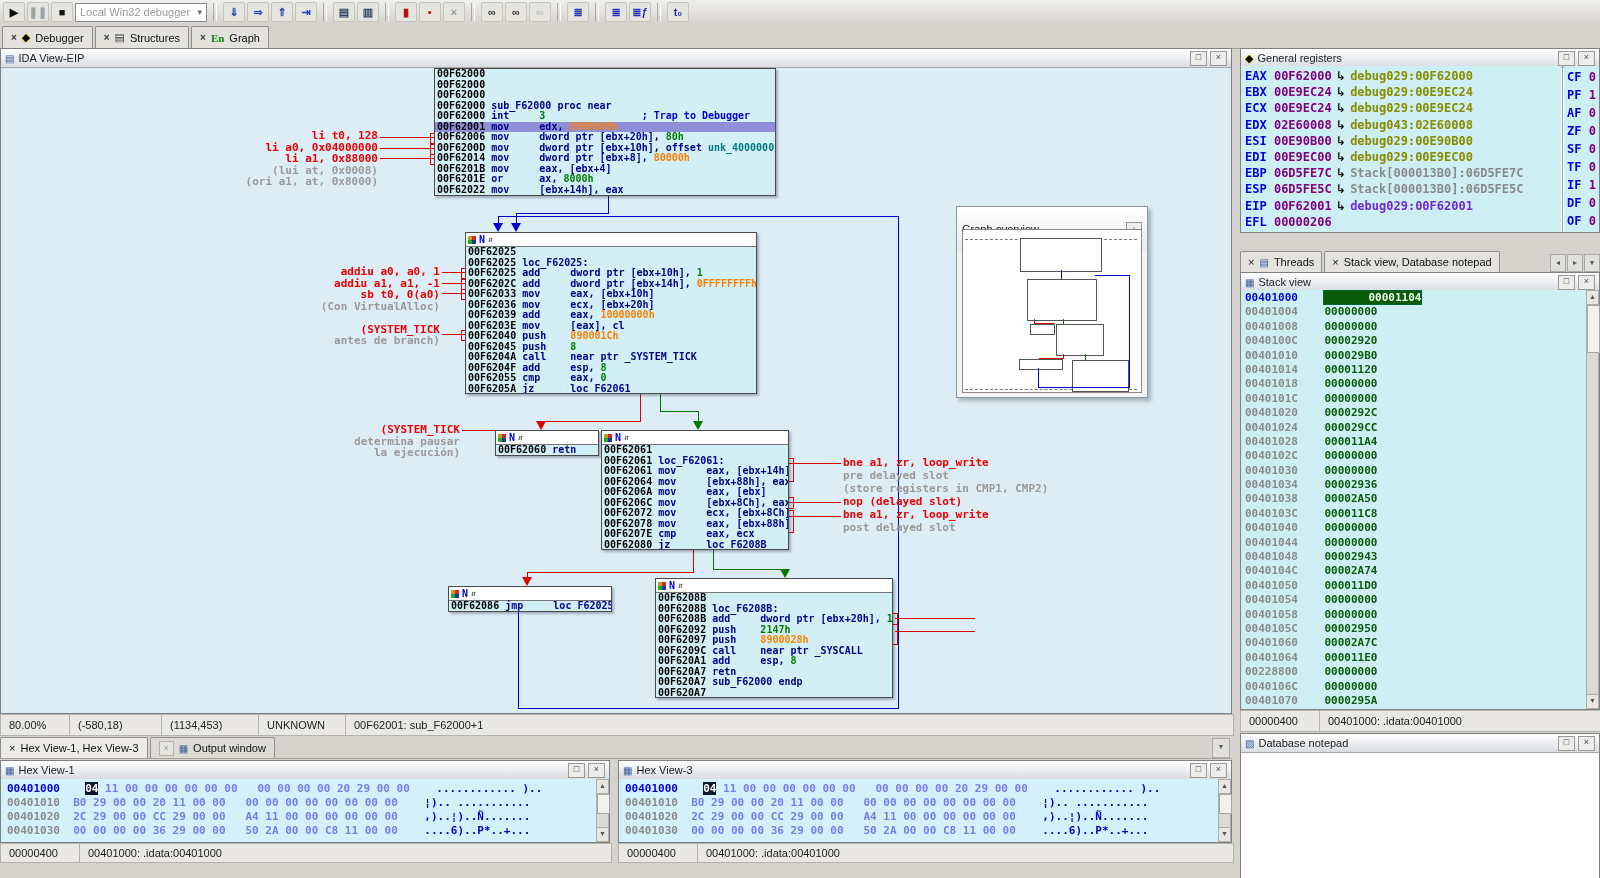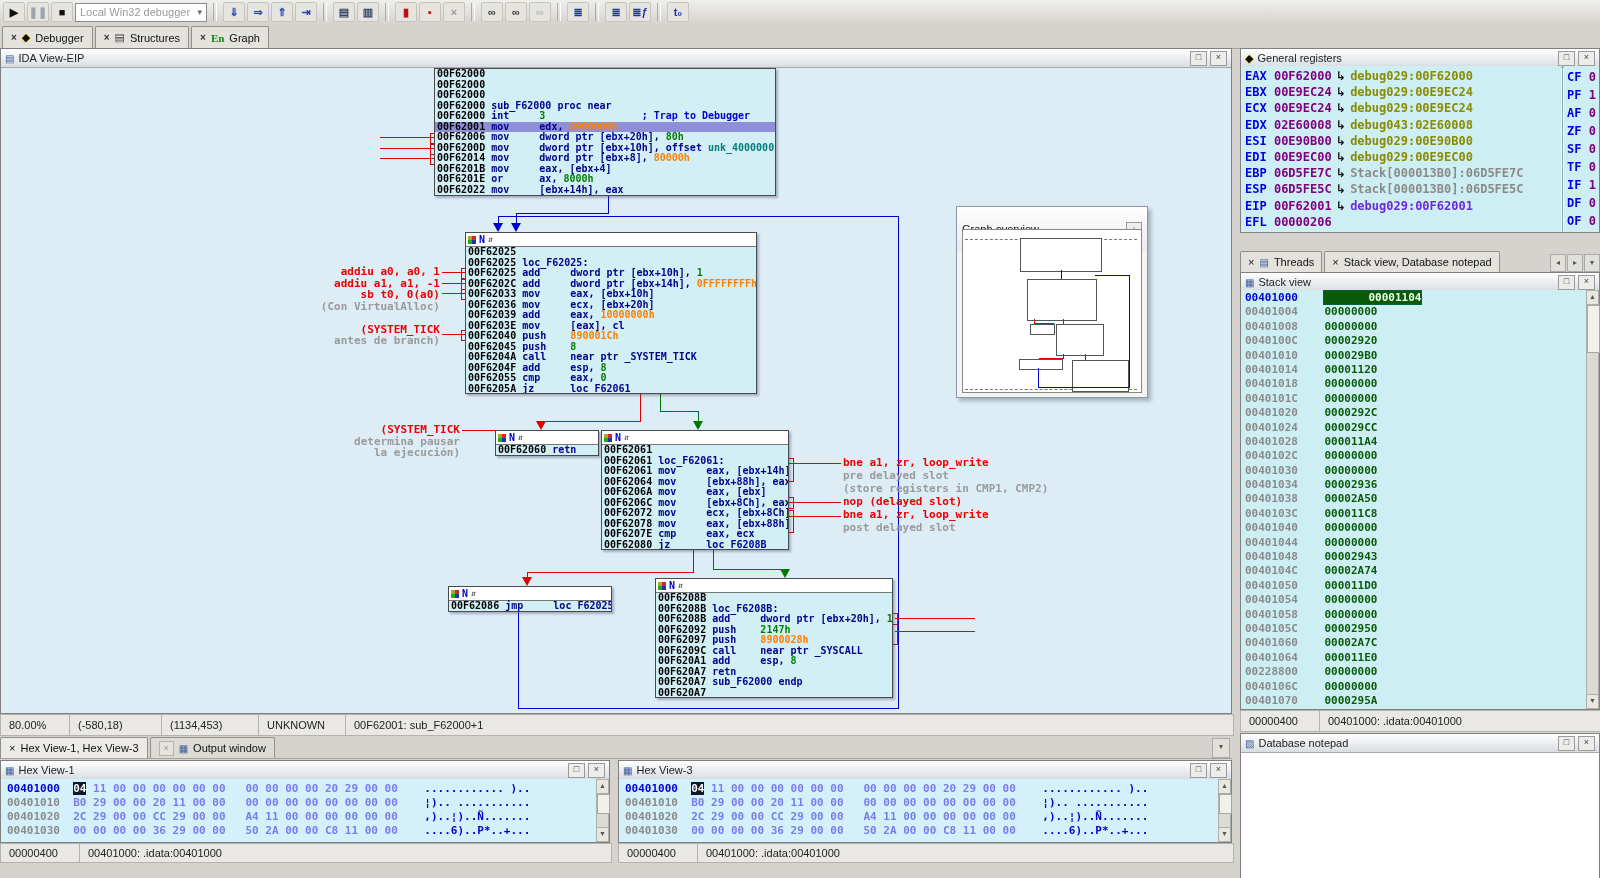--- a/index.html
+++ b/index.html
@@ -103,21 +103,21 @@
   .btab.dim{background:#dddbd6;}
   .xbox{width:13px;height:13px;border:1px solid #b5b3ae;background:#e5e3de;color:#9a9a9a;font-size:9px;line-height:12px;text-align:center;}
   .icon-out{color:#3a5a9a;font-size:10px;}
   #btab-nav{margin-left:auto;width:16px;height:18px;border:1px solid #aaa;background:#e2e0db;text-align:center;line-height:16px;font-size:8px;color:#555;margin-right:2px;}
   .hexpanel{background:#fff;}
   .hex-body{position:absolute;background:#d4f1fb;font-family:"DejaVu Sans Mono",monospace;font-size:11px;
             font-weight:bold;padding:3px 0 0 6px;box-sizing:border-box;}
   .hx-row{height:14px;line-height:14px;white-space:pre;}
   .ha{color:#8a8a8a;} .ha.first{color:#0000d0;}
   .hb{color:#7b7bf0;}
-  .hb1{background:#0f172a;color:#fff;}
+  .hb1{background:#0f172a;color:#fff;margin-left:12px;}
   .hascii{color:#0000cd;}
 </style>
 </head>
 <body>
 
 <div id="root">
 
   <div id="toolbar" class="abs">
       <div class="tbtn" style="color: rgb(17, 17, 17);">▶</div>
       <div class="tbtn" style="color: rgb(154, 164, 170);">❚❚</div>
@@ -313,20 +313,21 @@
         <div class="asm-row"><span class="tk-a">00F6208B </span><span class="tk-i">loc_F6208B:</span></div>
         <div class="asm-row"><span class="tk-a">00F6208B </span><span class="tk-i">add     dword ptr [ebx+20h], </span><span class="tk-g">1</span></div>
         <div class="asm-row"><span class="tk-a">00F62092 </span><span class="tk-i">push    </span><span class="tk-g">2147h</span></div>
         <div class="asm-row"><span class="tk-a">00F62097 </span><span class="tk-i">push    </span><span class="tk-o">8900028h</span></div>
         <div class="asm-row"><span class="tk-a">00F6209C </span><span class="tk-i">call    near ptr _SYSCALL</span></div>
         <div class="asm-row"><span class="tk-a">00F620A1 </span><span class="tk-i">add     esp, </span><span class="tk-g">8</span></div>
         <div class="asm-row"><span class="tk-a">00F620A7 </span><span class="tk-i">retn</span></div>
         <div class="asm-row"><span class="tk-a">00F620A7 </span><span class="tk-i">sub_F62000 endp</span></div>
         <div class="asm-row"><span class="tk-a">00F620A7</span></div>
       </div>
+      <div class="ann" style="left: 180px; top: 130px; width: 198px; text-align: right;"><div class="ann-red">li t0, 128</div><div class="ann-red">li a0, 0x04000000</div><div class="ann-red">li a1, 0x88000</div><div class="ann-gray">(lui at, 0x0008)</div><div class="ann-gray">(ori a1, at, 0x8000)</div></div>
       <div class="ann" style="left: 242px; top: 266px; width: 198px; text-align: right;"><div class="ann-red">addiu a0, a0, 1</div><div class="ann-red">addiu a1, a1, -1</div><div class="ann-red">sb t0, 0(a0)</div><div class="ann-gray">(Con VirtualAlloc)</div><div class="ann-gray"> </div><div class="ann-red">(SYSTEM_TICK</div><div class="ann-gray">antes de branch)</div></div>
       <div class="ann" style="left: 262px; top: 424px; width: 198px; text-align: right;"><div class="ann-red">(SYSTEM_TICK</div><div class="ann-gray">determina pausar</div><div class="ann-gray">la ejecución)</div></div>
       <div class="ann lg" style="left: 843px; top: 456px; width: 280px; text-align: left;"><div class="ann-red">bne a1, zr, loop_write</div><div class="ann-gray">pre delayed slot</div><div class="ann-gray">(store registers in CMP1, CMP2)</div><div class="ann-red">nop (delayed slot)</div><div class="ann-red">bne a1, zr, loop_write</div><div class="ann-gray">post delayed slot</div></div>
     </div>
 
   <div id="overview" class="abs">
     <div id="ov-title">
       <span>Graph overview</span>
       <span id="ov-btn">▫</span>
     </div>

